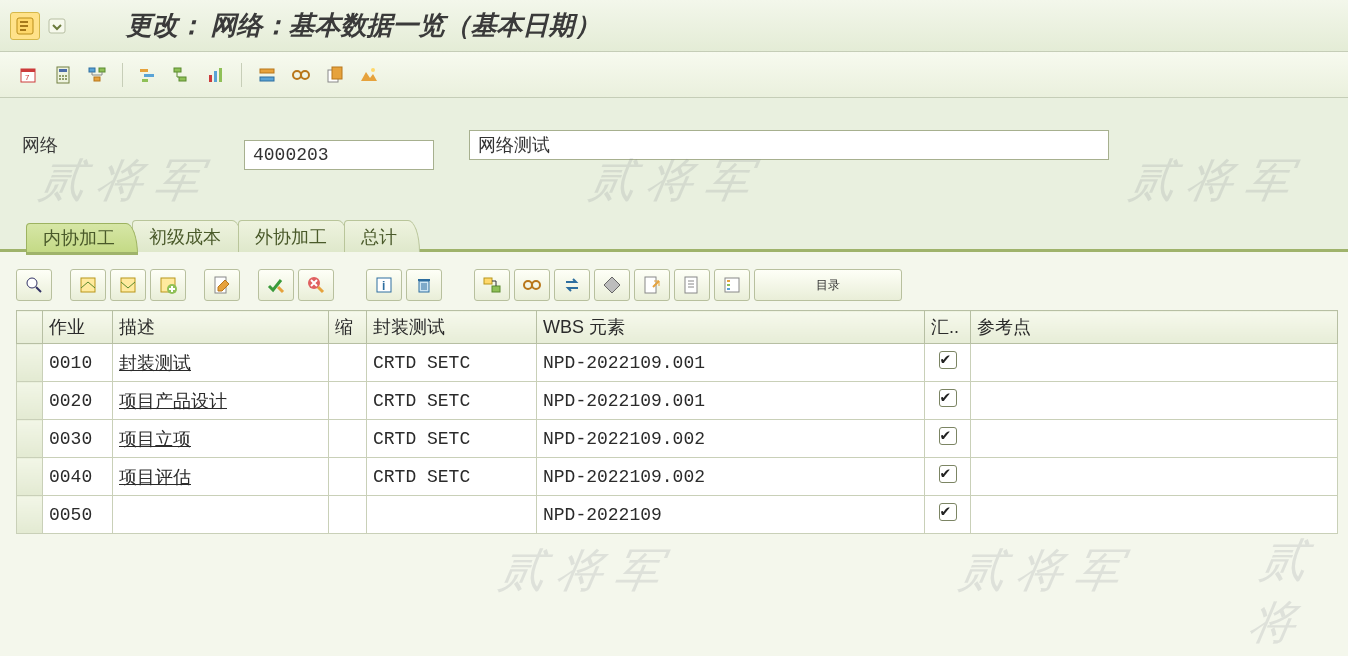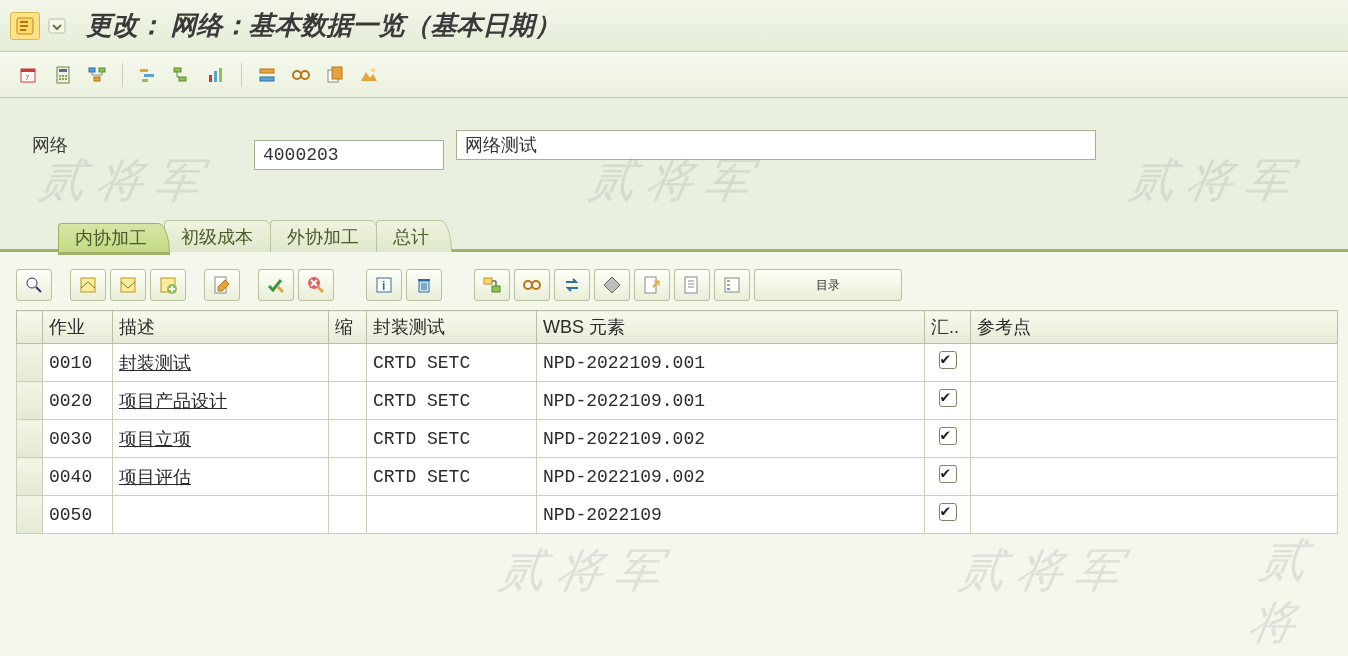--- a/index.html
+++ b/index.html
@@ -4,20 +4,21 @@
 <style>
   * { box-sizing: border-box; margin: 0; padding: 0; }
   html, body { width: 1348px; height: 656px; font-family: "Arial", "SimSun", sans-serif; background: #e9f0e0; overflow: hidden; }
   
   
   .titlebar {
     display: flex; align-items: center; height: 52px;
     background: linear-gradient(to bottom, #f3f7eb 0%, #e4ecd6 100%);
     border-bottom: 1px solid #c5cdb7;
     padding: 0 10px;
+    gap: 40px;
   }
   .titlebar .left-icons { display: flex; gap: 2px; margin-right: 14px; }
   .titlebar .iconbtn {
     width: 30px; height: 28px; display: inline-flex; align-items: center; justify-content: center;
     border: 1px solid transparent; border-radius: 3px;
   }
   .titlebar .iconbtn:first-child { background: #ffe28a; border-color: #d6b84a; }
   .page-title {
     font-size: 26px; font-style: italic; font-weight: bold; color: #3a3a3a;
     font-family: "KaiTi","STKaiti","SimSun",serif;
@@ -31,39 +32,39 @@
     padding: 0 14px;
   }
   .app-toolbar .btn {
     width: 30px; height: 28px; display: inline-flex; align-items: center; justify-content: center;
     border: 1px solid transparent; border-radius: 3px;
   }
   .app-toolbar .sep { width: 1px; height: 24px; background: #c7ceb8; margin: 0 6px; }
 
   
   .field-area {
-    padding: 22px 14px 10px 32px;
+    padding: 22px 14px 10px 22px;
     background: #e9f0df;
   }
   .field-row { display: flex; align-items: center; gap: 12px; }
   .field-label { width: 210px; font-size: 18px; color: #3a3a3a; }
   .field-input {
     height: 30px; background: #fff; border: 1px solid #a7b08f;
     font-size: 18px; padding: 2px 8px; color: #333;
     font-family: "Courier New", monospace;
   }
   .field-input.network-id { width: 190px; margin-top: 20px; }
-  .field-input.network-desc { width: 640px; font-family: "SimSun", sans-serif; }
+  .field-input.network-desc { width: 640px; font-family: "SimSun", sans-serif; margin-left: 23px; }
 
   .spacer { height: 36px; background: #e9f0df; }
 
   
   .tabstrip {
     display: flex; align-items: flex-end; height: 36px;
-    background: #e9f0df; padding-left: 58px; position: relative;
+    background: #e9f0df; padding-left: 26px; position: relative;
   }
   .tabstrip::after {
     content: ""; position: absolute; left: 0; right: 0; bottom: 0;
     height: 3px; background: #9fb36b;
   }
   .tab {
     position: relative; height: 32px; padding: 0 22px 0 16px;
     display: inline-flex; align-items: center;
     font-size: 18px; color: #4a5a2a;
     background: linear-gradient(to bottom, #eef3df 0%, #dfe8cb 100%);

